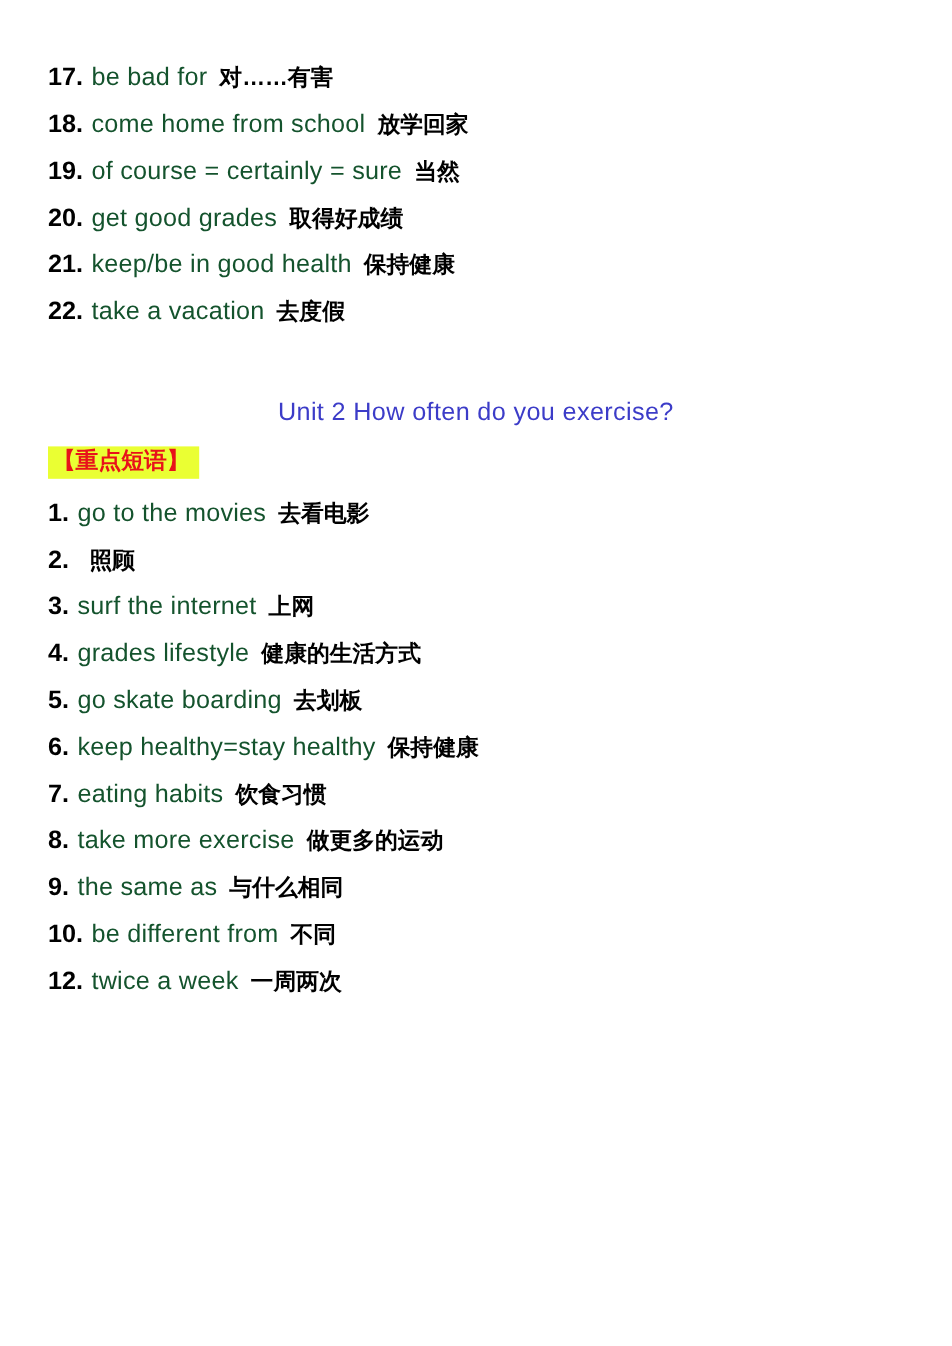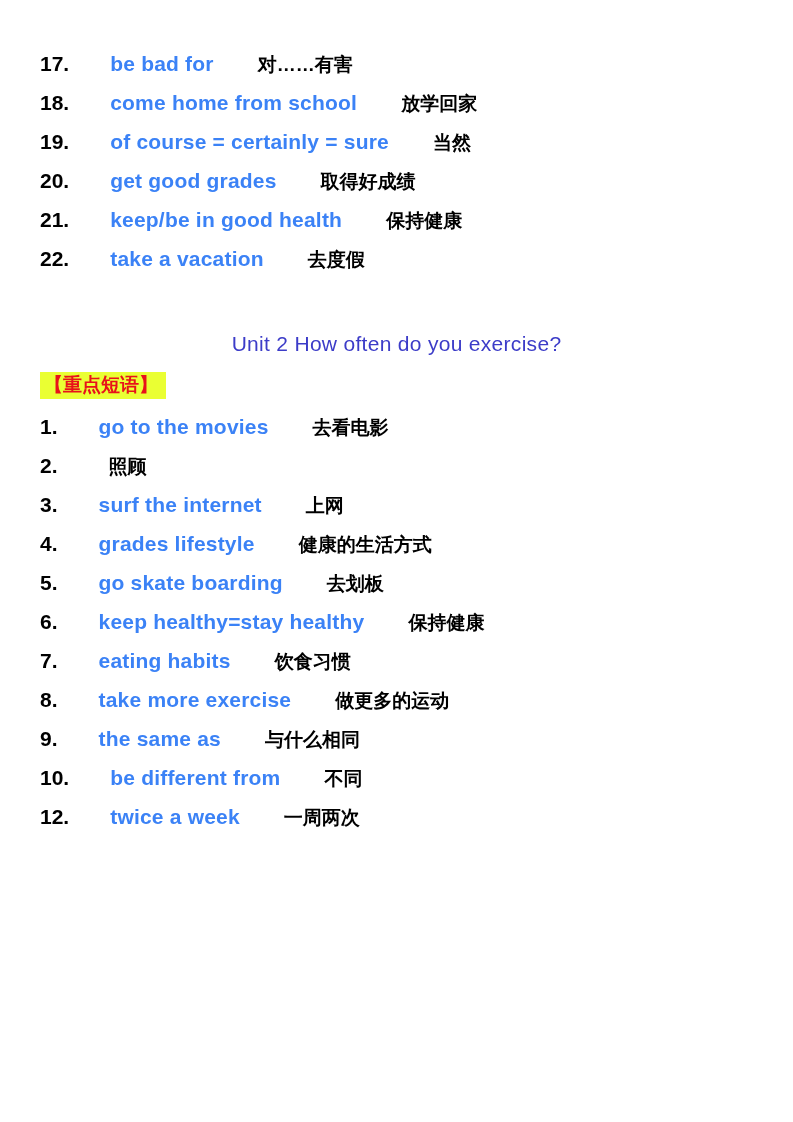--- a/index.html
+++ b/index.html
@@ -20,32 +20,31 @@
     box-sizing: border-box;
     width: 793px;
     height: 1122px;
   }
   .line {
     display: flex;
     align-items: baseline;
     flex-wrap: nowrap;
     white-space: nowrap;
     margin-bottom: 12px;
-    gap: 34px;
   }
   .num {
     font-size: 21px;
     font-weight: bold;
     color: #000000;
     margin-right: 7px;
   }
   .en {
     font-size: 21px;
-    font-weight: bold;
-    color: #3b82f6;
+    font-weight: normal;
+    color: #14532d;
     letter-spacing: 0.2px;
   }
   .cn {
     font-size: 19px;
     font-weight: bold;
     color: #000000;
     margin-left: 10px;
   }
   .section-gap {
     height: 46px;

